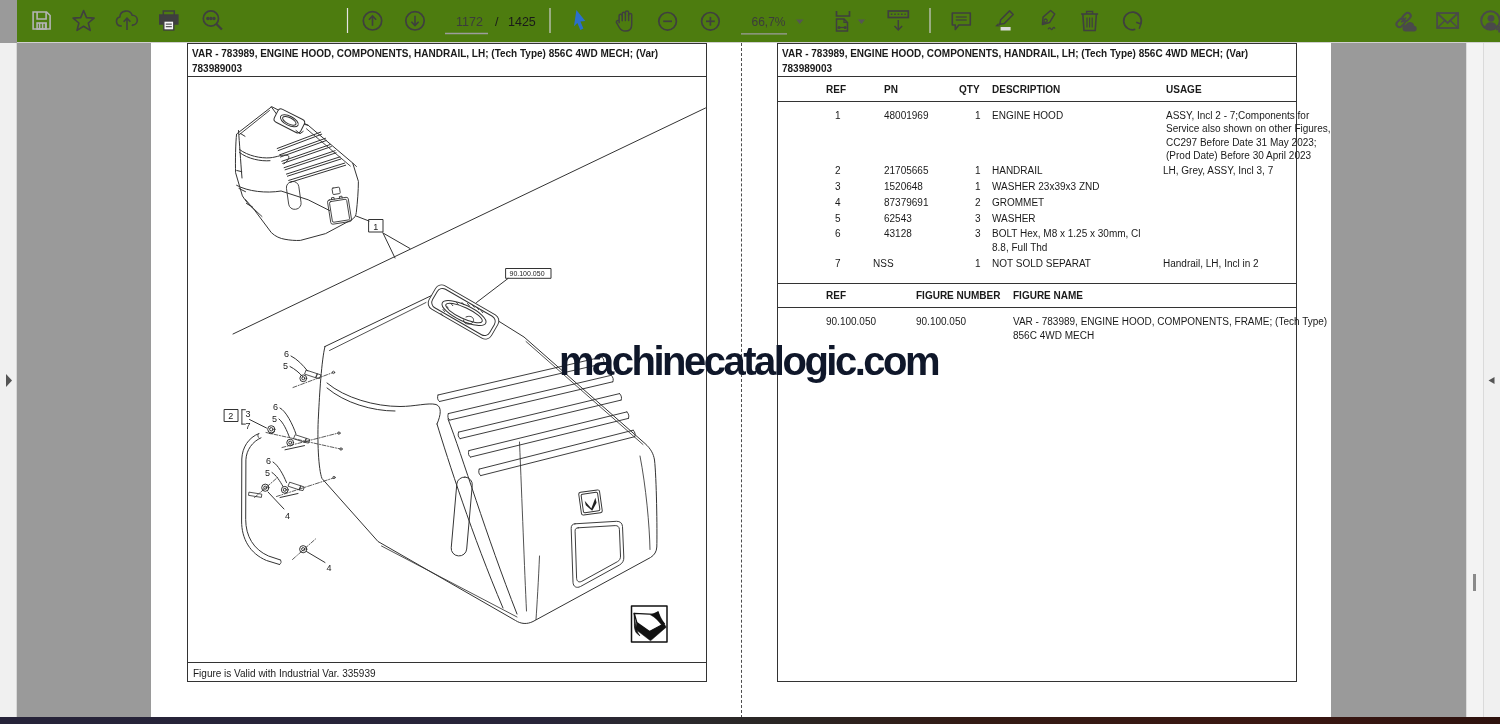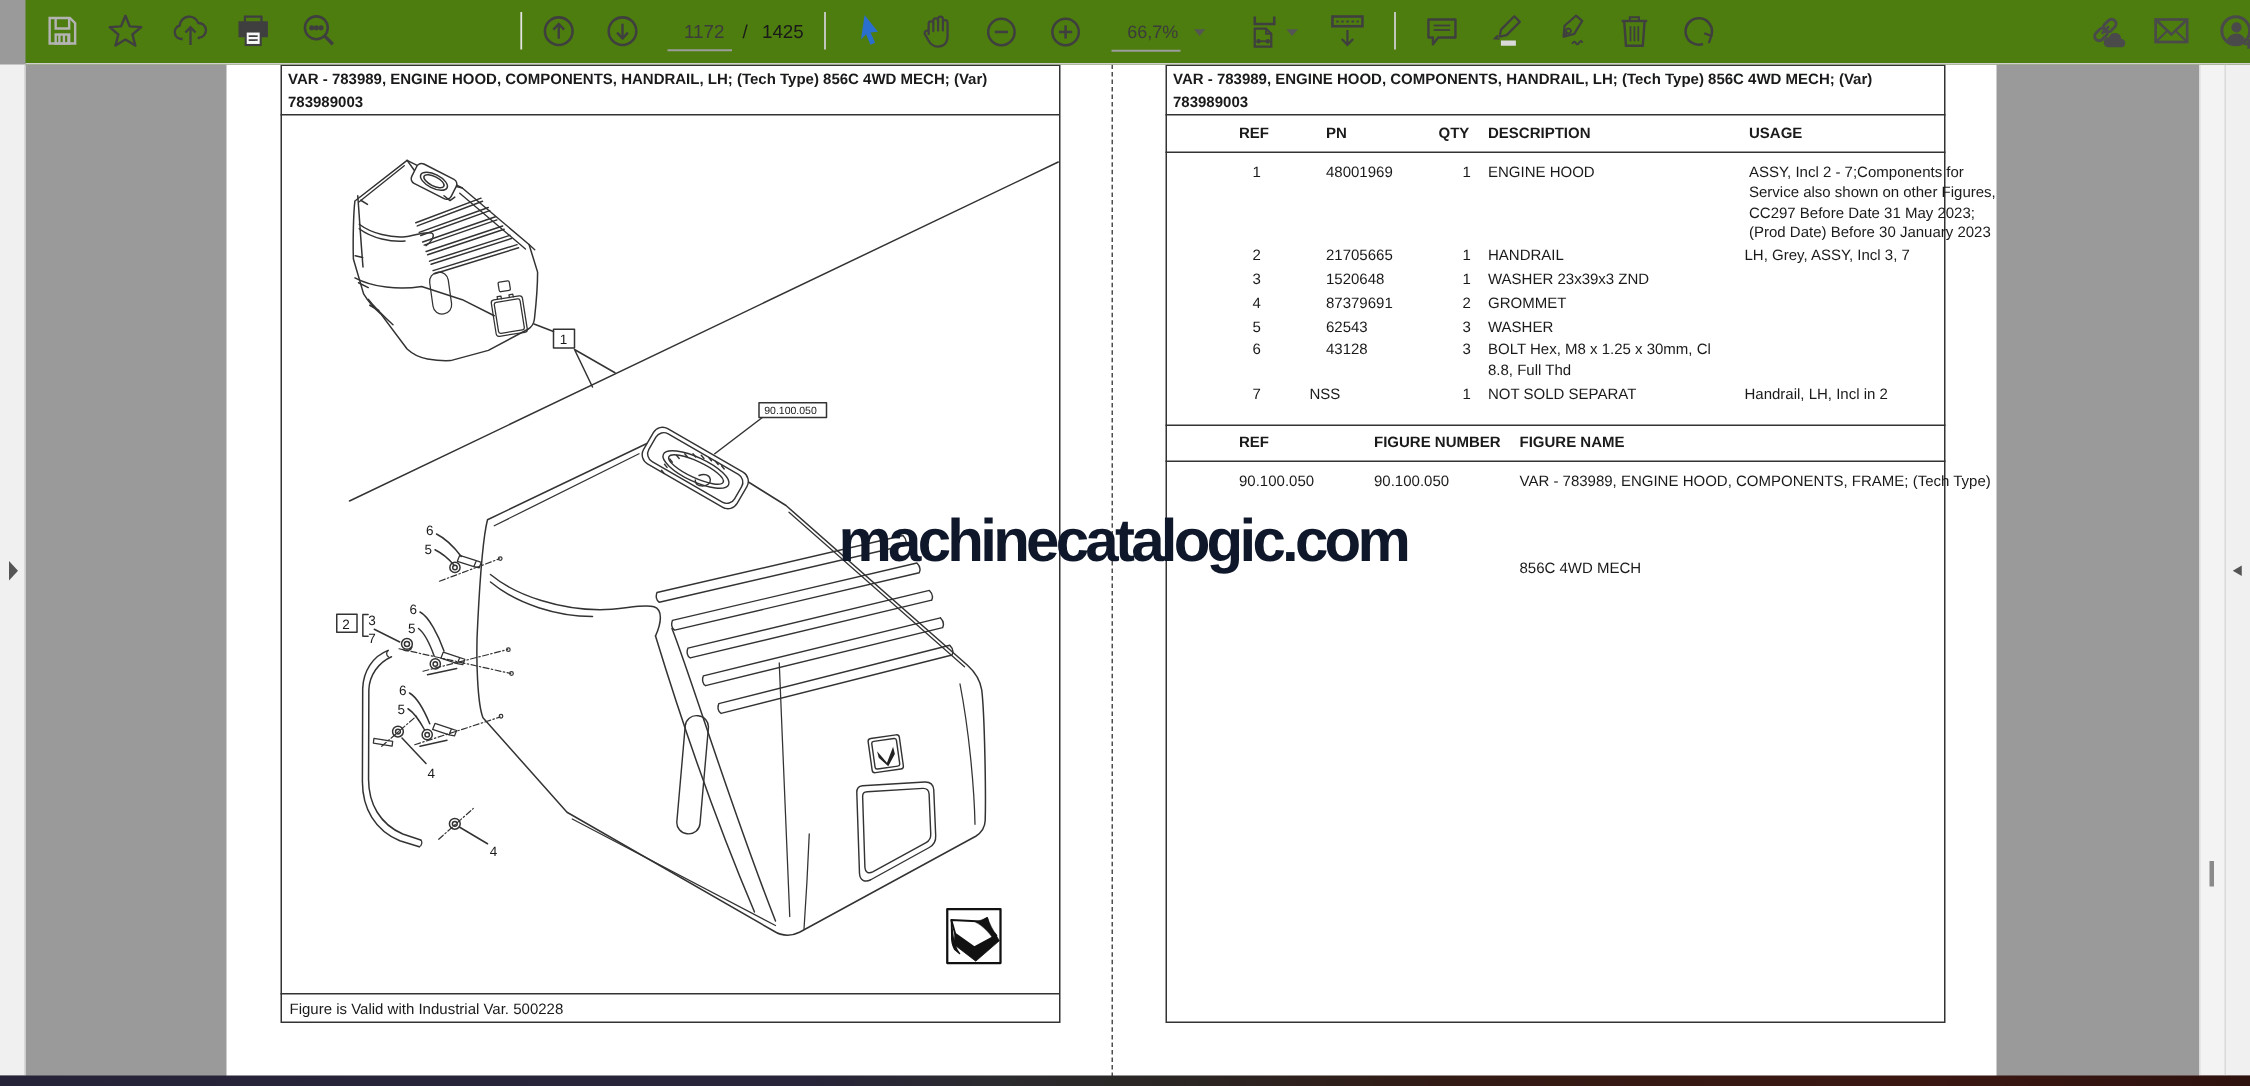--- a/index.html
+++ b/index.html
@@ -32,42 +32,42 @@
 <body>
 
   <div class="abs" id="page"></div>
   <div class="abs" id="divider"></div>
 
   <div class="frame" style="left:187px;top:43px;width:518px;height:637px;"></div>
   <div class="txt b" style="left:192px;top:48px;font-size:10px;">VAR - 783989, ENGINE HOOD, COMPONENTS, HANDRAIL, LH; (Tech Type) 856C 4WD MECH; (Var)</div>
   <div class="txt b" style="left:192px;top:62.6px;font-size:10px;">783989003</div>
   <div class="hline" style="left:187px;top:76px;width:519px;"></div>
   <div class="hline" style="left:187px;top:662px;width:519px;"></div>
-  <div class="txt" style="left:193px;top:668px;font-size:10px;">Figure is Valid with Industrial Var. 500228</div>
+  <div class="txt" style="left:193px;top:668px;font-size:10px;">Figure is Valid with Industrial Var. 335939</div>
 
   <div class="frame" style="left:777px;top:43px;width:518px;height:637px;"></div>
   <div class="txt b" style="left:782px;top:48px;font-size:10px;">VAR - 783989, ENGINE HOOD, COMPONENTS, HANDRAIL, LH; (Tech Type) 856C 4WD MECH; (Var)</div>
   <div class="txt b" style="left:782px;top:62.6px;font-size:10px;">783989003</div>
   <div class="hline" style="left:777px;top:76px;width:520px;"></div>
 
   <div class="txt b t10" style="left:784px;top:84.4px;">REF</div>
   <div class="txt b t10" style="left:842px;top:84.4px;">PN</div>
   <div class="txt b t10" style="left:917px;top:84.4px;">QTY</div>
   <div class="txt b t10" style="left:950px;top:84.4px;">DESCRIPTION</div>
   <div class="txt b t10" style="left:1124px;top:84.4px;">USAGE</div>
   <div class="hline" style="left:777px;top:101px;width:520px;"></div>
 
   <div class="txt t10" style="left:793px;top:109.7px;">1</div>
   <div class="txt t10" style="left:842px;top:109.7px;">48001969</div>
   <div class="txt t10" style="left:933px;top:109.7px;">1</div>
   <div class="txt t10" style="left:950px;top:109.7px;">ENGINE HOOD</div>
   <div class="txt t10" style="left:1124px;top:109.7px;">ASSY, Incl 2 - 7;Components for</div>
   <div class="txt t10" style="left:1124px;top:123.4px;">Service also shown on other Figures,</div>
   <div class="txt t10" style="left:1124px;top:136.6px;">CC297 Before Date 31 May 2023;</div>
-  <div class="txt t10" style="left:1124px;top:149.8px;">(Prod Date) Before 30 January 2023</div>
+  <div class="txt t10" style="left:1124px;top:149.8px;">(Prod Date) Before 30 April 2023</div>
 
   <div class="txt t10" style="left:793px;top:164.9px;">2</div>
   <div class="txt t10" style="left:842px;top:164.9px;">21705665</div>
   <div class="txt t10" style="left:933px;top:164.9px;">1</div>
   <div class="txt t10" style="left:950px;top:164.9px;">HANDRAIL</div>
   <div class="txt t10" style="left:1121px;top:164.9px;">LH, Grey, ASSY, Incl 3, 7</div>
 
   <div class="txt t10" style="left:793px;top:180.5px;">3</div>
   <div class="txt t10" style="left:842px;top:180.5px;">1520648</div>
   <div class="txt t10" style="left:933px;top:180.5px;">1</div>
@@ -96,21 +96,21 @@
   <div class="txt t10" style="left:1121px;top:257.5px;">Handrail, LH, Incl in 2</div>
 
   <div class="hline" style="left:777px;top:283px;width:520px;"></div>
   <div class="txt b t10" style="left:784px;top:290.3px;">REF</div>
   <div class="txt b t10" style="left:874px;top:290.3px;">FIGURE NUMBER</div>
   <div class="txt b t10" style="left:971px;top:290.3px;">FIGURE NAME</div>
   <div class="hline" style="left:777px;top:307px;width:520px;"></div>
   <div class="txt t10" style="left:784px;top:315.8px;">90.100.050</div>
   <div class="txt t10" style="left:874px;top:315.8px;">90.100.050</div>
   <div class="txt t10" style="left:971px;top:315.8px;">VAR - 783989, ENGINE HOOD, COMPONENTS, FRAME; (Tech Type)</div>
-  <div class="txt t10" style="left:971px;top:329.8px;margin-top:44px;">856C 4WD MECH</div>
+  <div class="txt t10" style="left:971px;top:329.8px;">856C 4WD MECH</div>
 
   <svg class="abs" style="left:187px;top:43px;z-index:5" width="519" height="638" viewBox="187 43 519 638">
     <g fill="none" stroke="#333" stroke-width="1" stroke-linejoin="round" stroke-linecap="round">
 
       <path d="M705.5,108 L233,334" stroke-width="1"></path>
 
       <path d="M356,216 L369,221" stroke-width="1"></path>
       <path d="M383,233 L410,248.5 M383,233 L395,258" stroke-width="1"></path>
       <rect x="369" y="219.5" width="14" height="12.5" stroke-width="1"></rect>
 

